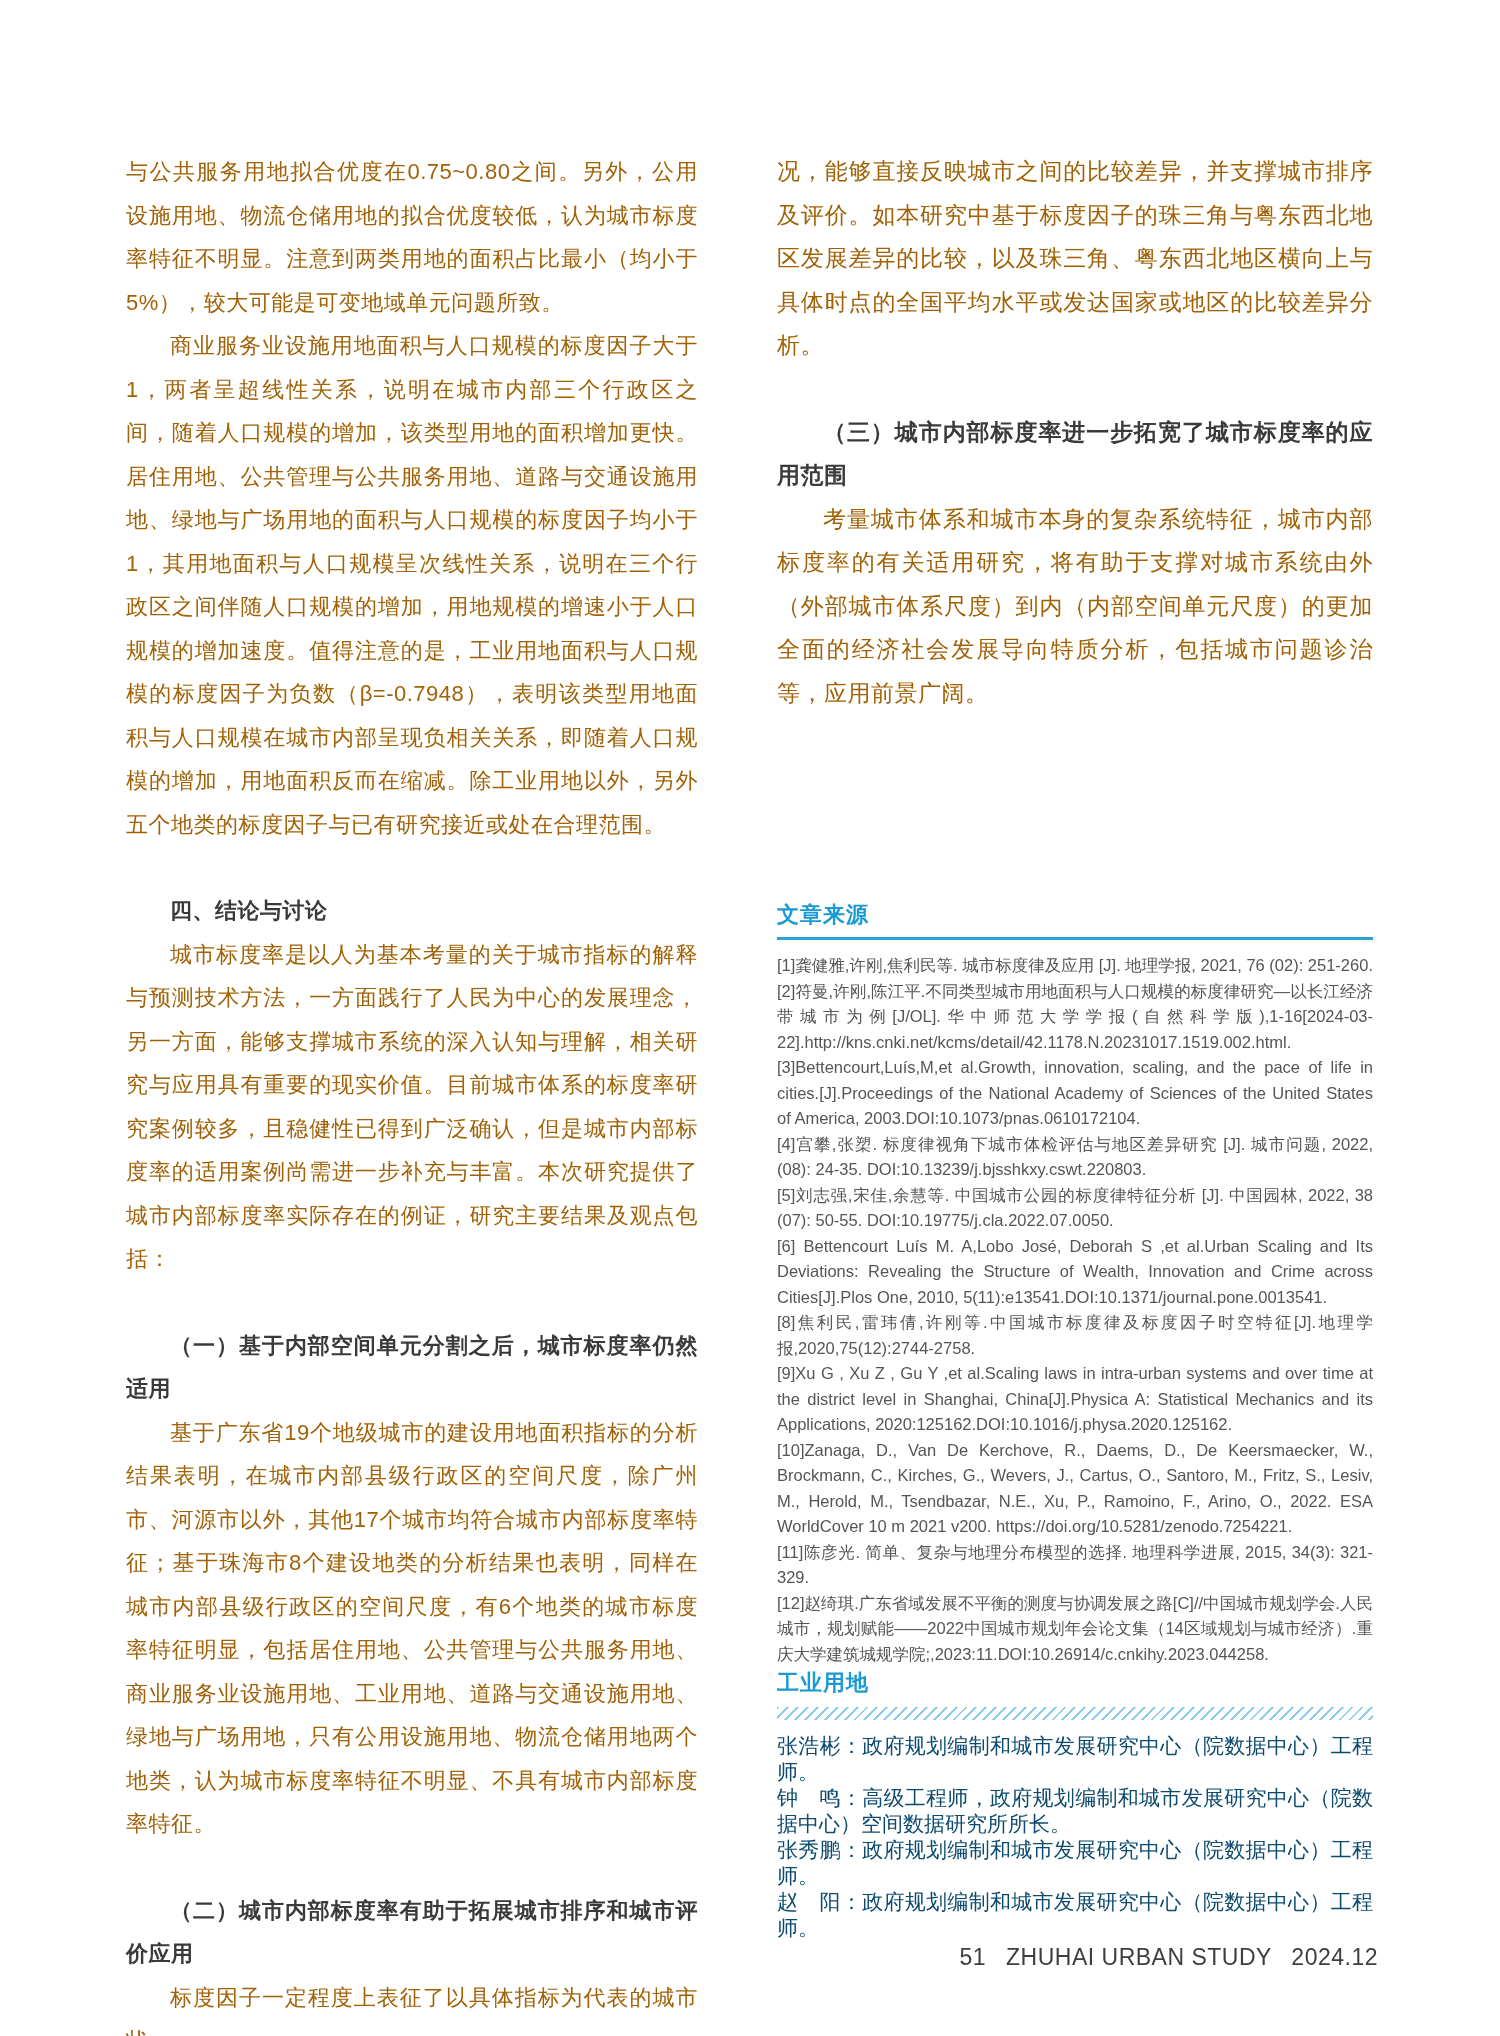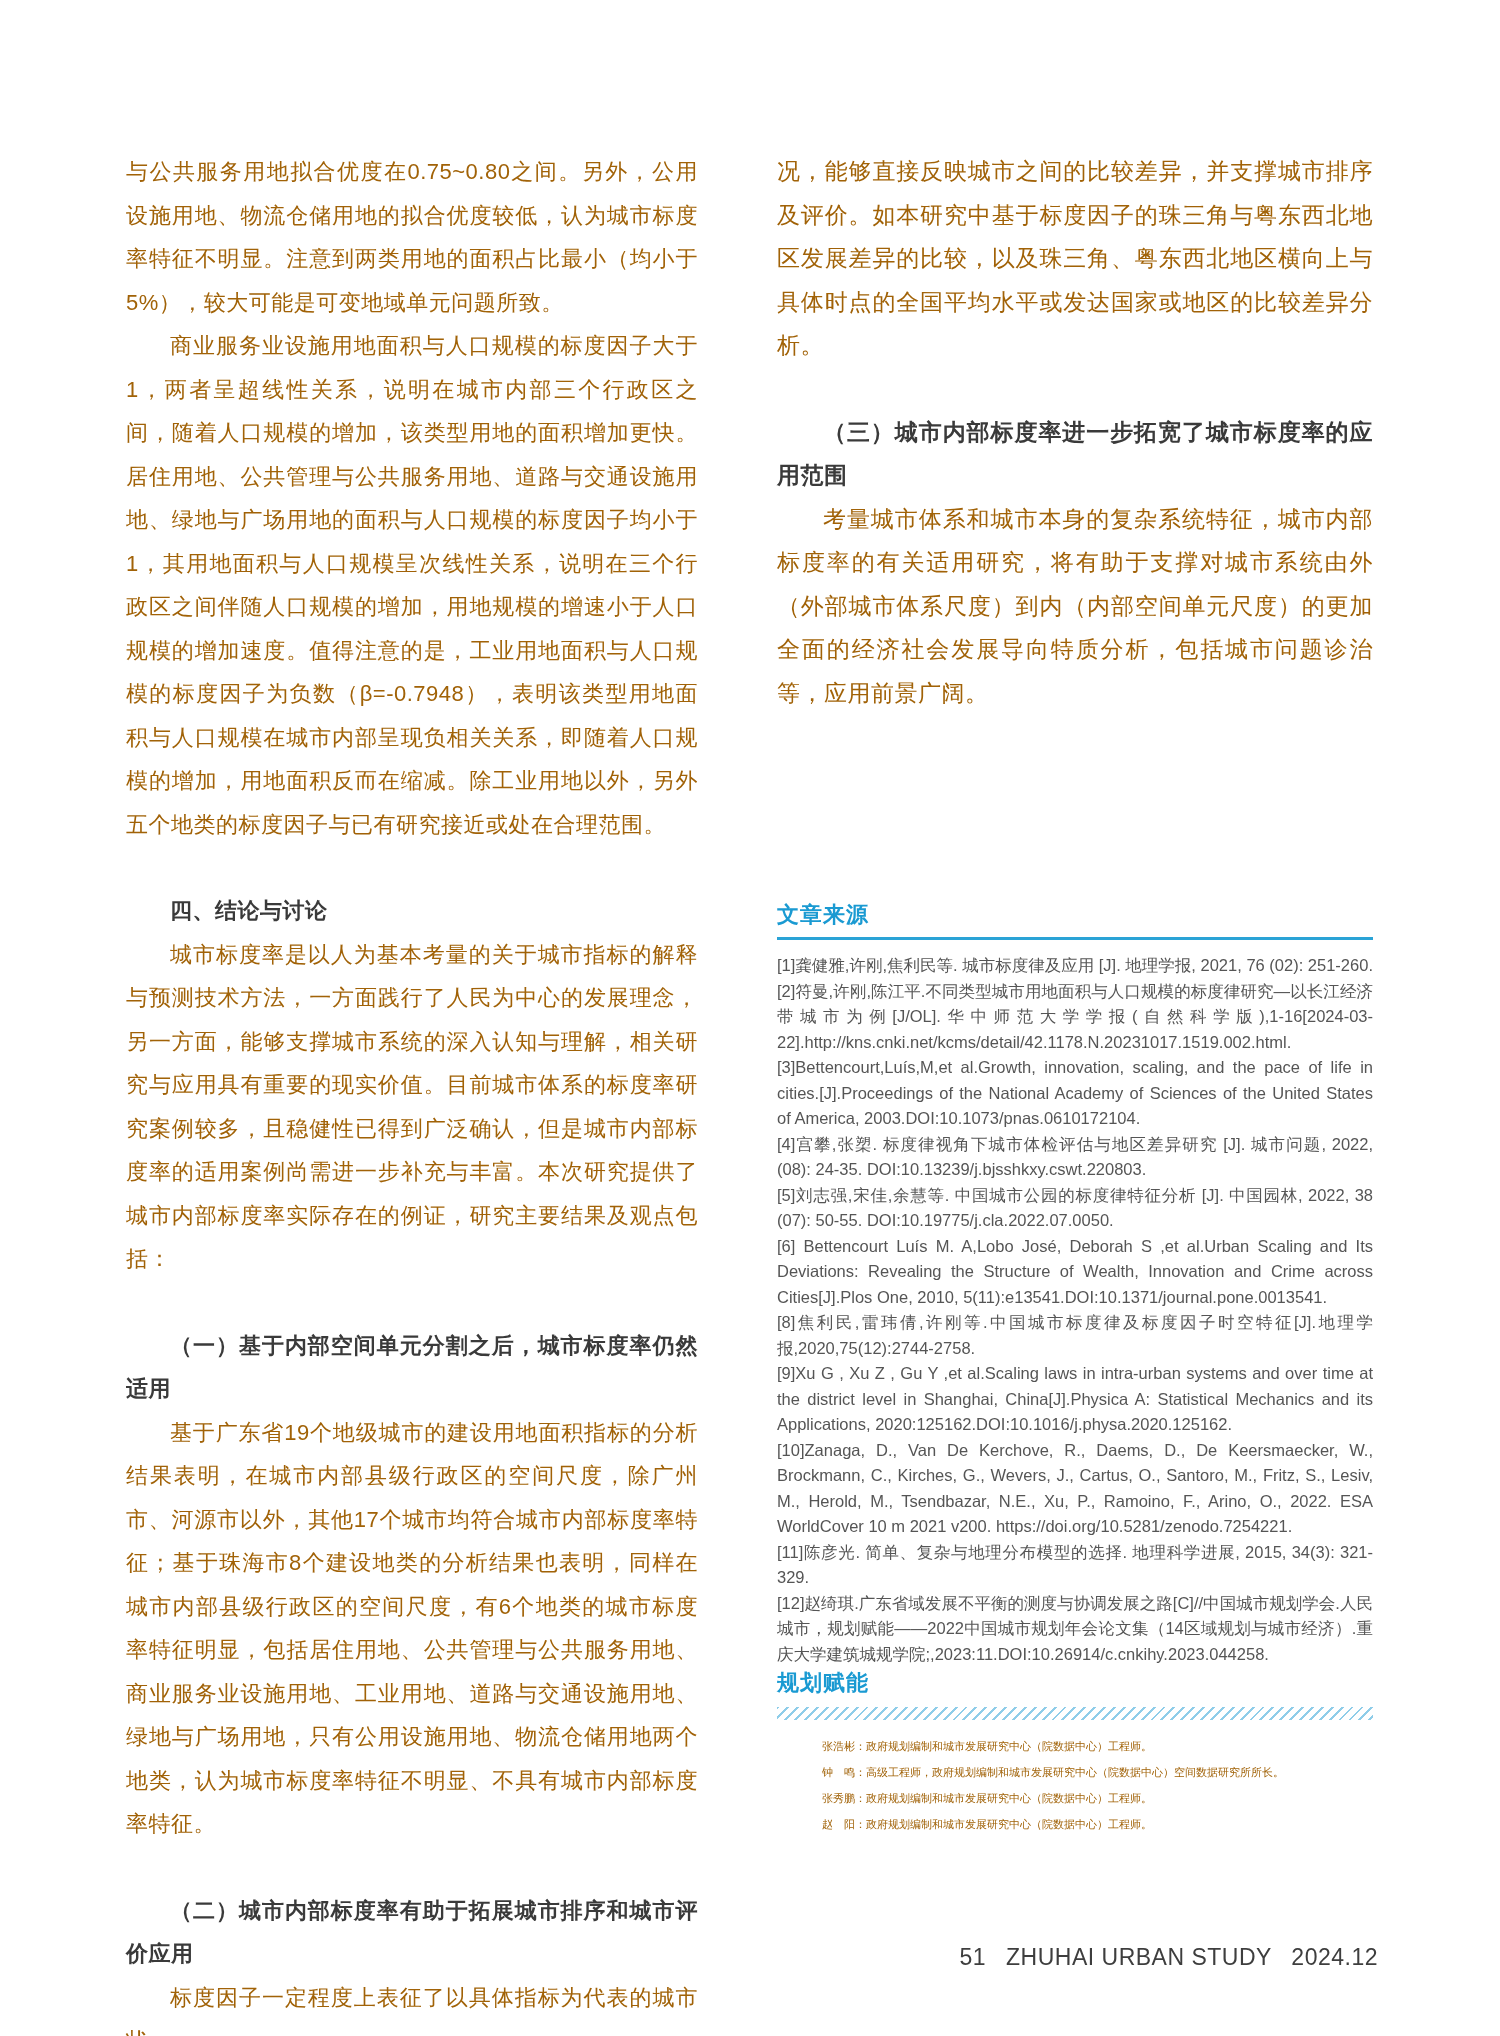--- a/index.html
+++ b/index.html
@@ -55,25 +55,24 @@
     color:#555555;
     text-align:justify;
     overflow-wrap:anywhere;
   }
   .hatch{
     height:13px;
     margin:9px 0 13px 0;
     background:repeating-linear-gradient(135deg,#8fcde9 0 2px,transparent 2px 7px);
   }
   .bio{
-    font-size:11px;
+    font-size:21px;
     line-height:26px;
-    color:#a16207;
+    color:#0c4a6e;
     text-align:justify;
-    margin-left:45px;
   }
 
   
   .footer{
     position:absolute;
     top:1944px;
     right:122px;
     font-size:23px;
     color:#3e3e3e;
     letter-spacing:0.5px;
@@ -118,21 +117,21 @@
           <div class="ref">[6] Bettencourt Luís M. A,Lobo José, Deborah S ,et al.Urban Scaling and Its Deviations: Revealing the Structure of Wealth, Innovation and Crime across Cities[J].Plos One, 2010, 5(11):e13541.DOI:10.1371/journal.pone.0013541.</div>
           <div class="ref">[8]焦利民,雷玮倩,许刚等.中国城市标度律及标度因子时空特征[J].地理学报,2020,75(12):2744-2758.</div>
           <div class="ref">[9]Xu G , Xu Z , Gu Y ,et al.Scaling laws in intra-urban systems and over time at the district level in Shanghai, China[J].Physica A: Statistical Mechanics and its Applications, 2020:125162.DOI:10.1016/j.physa.2020.125162.</div>
           <div class="ref">[10]Zanaga, D., Van De Kerchove, R., Daems, D., De Keersmaecker, W., Brockmann, C., Kirches, G., Wevers, J., Cartus, O., Santoro, M., Fritz, S., Lesiv, M., Herold, M., Tsendbazar, N.E., Xu, P., Ramoino, F., Arino, O., 2022. ESA WorldCover 10 m 2021 v200. https://doi.org/10.5281/zenodo.7254221.</div>
           <div class="ref">[11]陈彦光. 简单、复杂与地理分布模型的选择. 地理科学进展, 2015, 34(3): 321-329.</div>
           <div class="ref">[12]赵绮琪.广东省域发展不平衡的测度与协调发展之路[C]//中国城市规划学会.人民城市，规划赋能——2022中国城市规划年会论文集（14区域规划与城市经济）.重庆大学建筑城规学院;,2023:11.DOI:10.26914/c.cnkihy.2023.044258.</div>
         </div>
     </section>
 
     <section class="authors">
-      <h3 class="blue-title">规划赋能</h3>
+      <h3 class="blue-title">工业用地</h3>
       <div class="hatch"></div>
       <div class="bios">
           <div class="bio">张浩彬：政府规划编制和城市发展研究中心（院数据中心）工程师。</div>
           <div class="bio">钟　鸣：高级工程师，政府规划编制和城市发展研究中心（院数据中心）空间数据研究所所长。</div>
           <div class="bio">张秀鹏：政府规划编制和城市发展研究中心（院数据中心）工程师。</div>
           <div class="bio">赵　阳：政府规划编制和城市发展研究中心（院数据中心）工程师。</div>
         </div>
     </section>
 
   </div>

